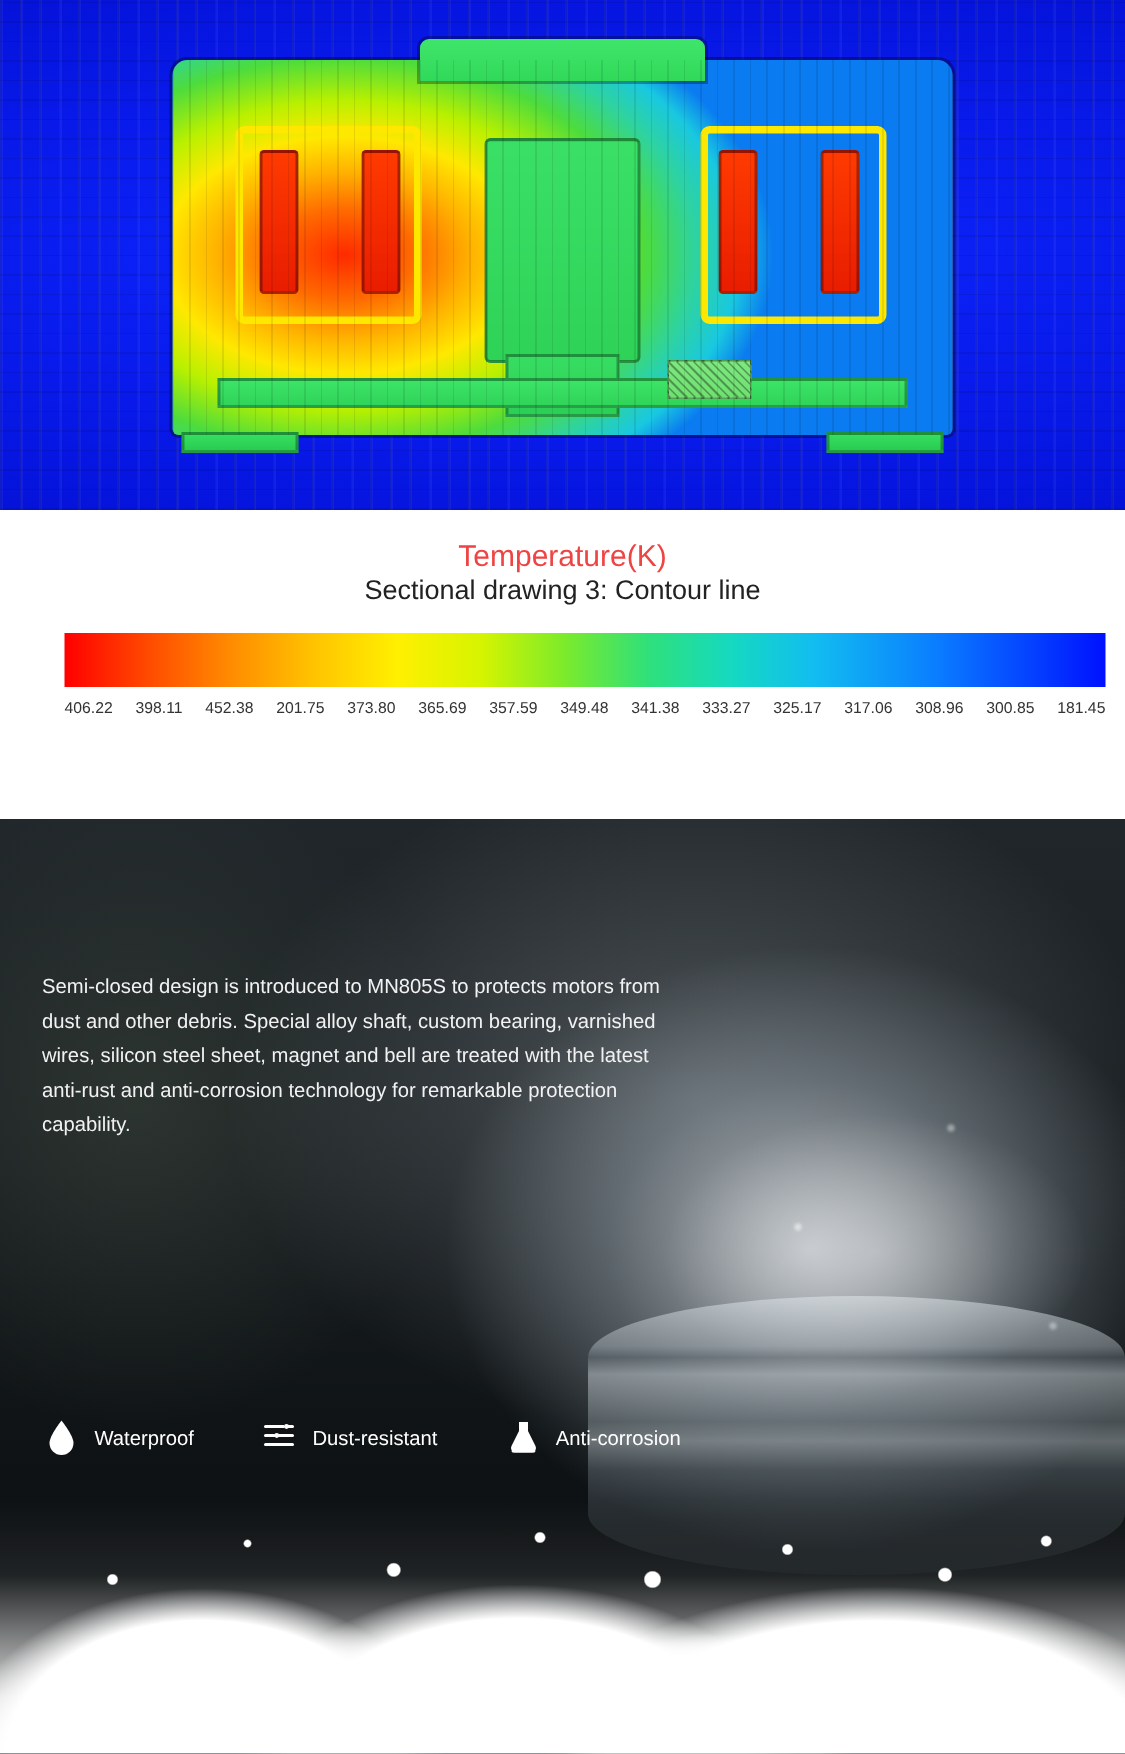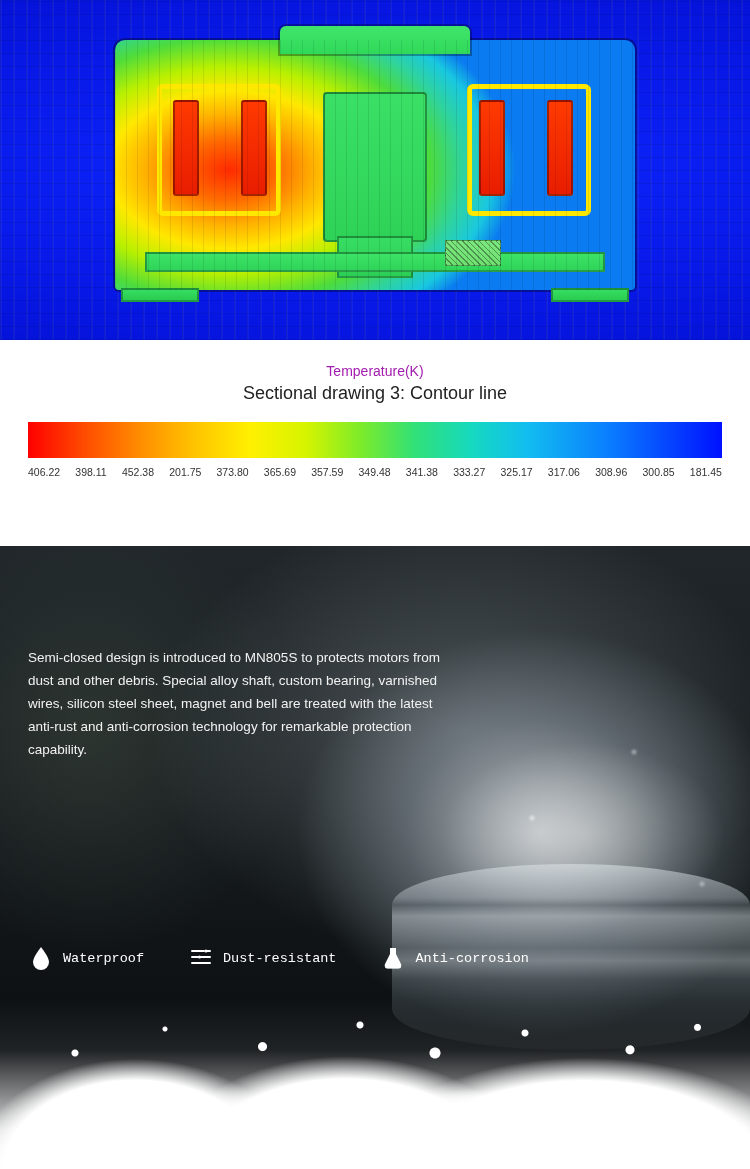--- a/index.html
+++ b/index.html
@@ -97,24 +97,24 @@
       linear-gradient(180deg,#7ce87f,#6fe070);
     border:1px solid rgba(0,0,0,.3);
   }
   .streaks {
     position:absolute; inset:0;
     background-image:repeating-linear-gradient(90deg, rgba(0,0,0,.18) 0 1px, transparent 1px 11px);
     opacity:.5;
   }
 
   .cfd-caption { text-align:center; margin-top:20px; }
-  .cfd-caption .t1 { font-size:14px; color:#a21caf; line-height:22px; }
+  .cfd-caption .t1 { font-size:20px; color:#ef4444; line-height:22px; }
   .cfd-caption .t2 { font-size:18px; color:#222; line-height:22px; }
 
-  .legend-wrap { margin-top:18px; padding:0 28px; }
+  .legend-wrap { margin-top:18px; padding:0 43px; }
   .legend-bar {
     height:36px; width:694px;
     background:linear-gradient(90deg,
       #ff0000 0%, #ff4a00 8%, #ff8c00 16%, #ffc400 24%, #fff000 32%,
       #d6f400 40%, #7ceb2a 48%, #2fe07a 56%, #15d9c0 64%,
       #12bdf0 72%, #0a7cff 84%, #0011ff 100%);
   }
   .legend-ticks {
     display:flex; justify-content:space-between;
     width:694px; margin-top:8px;
@@ -178,21 +178,21 @@
 
   .hero-content { position:absolute; left:28px; top:100px; width:420px; color:#fff; }
   .ip-tag { font-size:12.5px; color:#f0f0f0; letter-spacing:.2px; margin-bottom:10px; }
   .hero-title {
     font-size:31px; font-weight:400; line-height:36px; color:#ffffff;
     letter-spacing:.2px; margin-bottom:24px;
   }
   .hero-para { font-size:13.5px; line-height:23px; color:#f2f2f2; font-weight:400; }
 
   .features { position:absolute; left:28px; top:398px; display:flex; align-items:center; }
-  .feature { display:flex; align-items:center; margin-right:44px;font-family:Liberation Mono, monospace; }
+  .feature { display:flex; align-items:center; margin-right:44px; }
   .feature .ficon { width:26px; height:28px; display:flex; align-items:center; justify-content:center; margin-right:9px; }
   .feature .flabel { font-size:13.5px; color:#ffffff; }
 
   svg { display:block; }
 </style>
 </head>
 <body>
 
 <section class="cfd-section">
 

